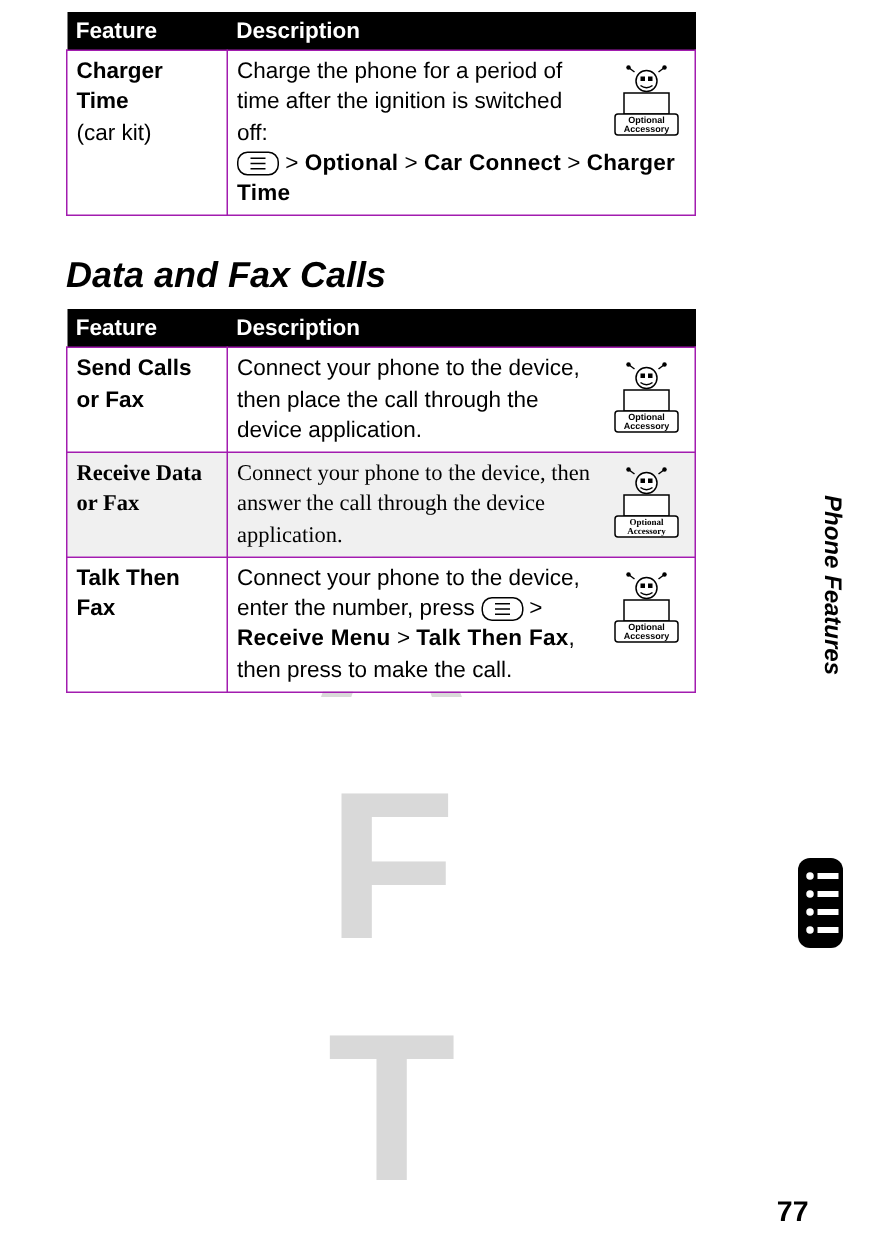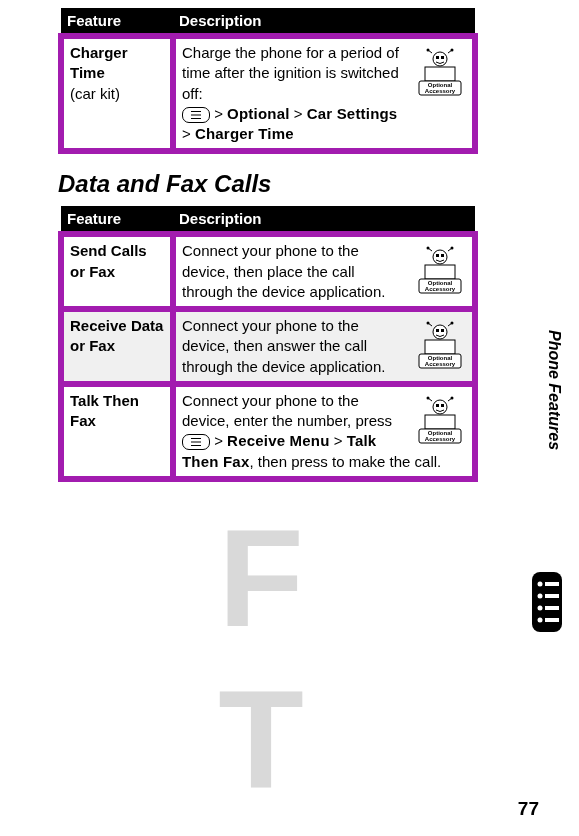--- a/index.html
+++ b/index.html
@@ -24,65 +24,66 @@
     z-index: 0;
     pointer-events: none;
     white-space: pre;
     line-height: 140px;
     writing-mode: vertical-rl;
     text-orientation: upright;
   }
   .page {
     position: relative;
     z-index: 1;
-    padding: 8px 40px 0 58px;
+    padding: 8px 40px 0 44px;
     box-sizing: border-box;
     height: 100%;
   }
   table.feat {
     border-collapse: collapse;
     width: 420px;
     margin-top: 0;
     font-size: 15px;
   }
   table.feat th {
     background: #000;
     color: #fff;
     text-align: left;
     padding: 4px 6px;
     font-weight: 700;
     font-size: 15px;
   }
   table.feat td {
-    border: 6px solid #a21caf;
+    border: 1px solid #a21caf;
     vertical-align: top;
     padding: 4px 6px;
     line-height: 1.35;
     background: #fff;
   }
   table.feat td:first-child {
     width: 94px;
     font-size: 15px;
   }
   td.gray {
     background: #f0f0f0 !important;
+    font-family: Liberation Serif, serif;
   }
   .feature-name {
     font-weight: 700;
   }
   .sub {
     font-weight: 400;
     margin-top: 48px;
   }
   .section-title {
     font-family: Arial, Helvetica, sans-serif;
     font-weight: 900;
     font-style: italic;
     font-size: 24px;
-    margin: 16px 0 8px 0;
+    margin: 26px 0 8px 0;
     color: #000;
   }
   .menu-key {
     display: inline-block;
     width: 26px;
     height: 14px;
     border: 1px solid #000;
     border-radius: 7px;
     vertical-align: middle;
     position: relative;
@@ -179,21 +180,21 @@
 
               <rect x="11" y="22" width="30" height="14" fill="#fff" stroke="#000"></rect>
               <rect x="5" y="36" width="42" height="14" rx="2" fill="#fff" stroke="#000"></rect>
               <text x="26" y="42" text-anchor="middle" font-size="6" font-weight="700">Optional</text>
               <text x="26" y="48" text-anchor="middle" font-size="6" font-weight="700">Accessory</text>
             </svg>
           </div>
           <span>Charge the phone for a period of time after the ignition is switched off:</span><br>
           <span class="menu-key"></span>
           &gt; <span class="path">Optional</span>
-          &gt; <span class="path">Car Settings</span>
+          &gt; <span class="path">Car Connect</span>
           &gt;&nbsp;<span class="path">Charger Time</span>
         </td>
       </tr>
     </tbody>
   </table>
 
   <h2 class="section-title">Data and Fax Calls</h2>
 
   <table class="feat">
     <thead>

